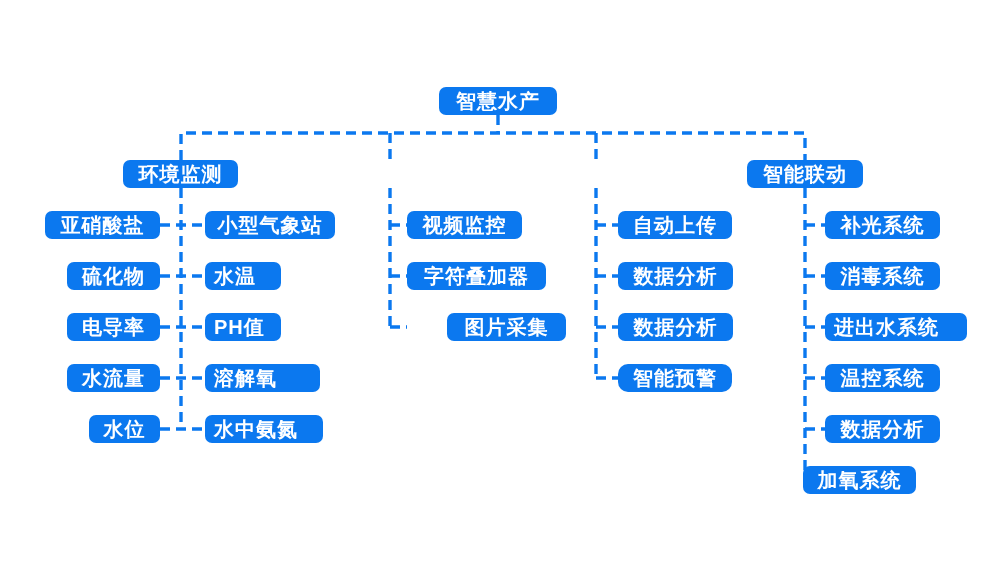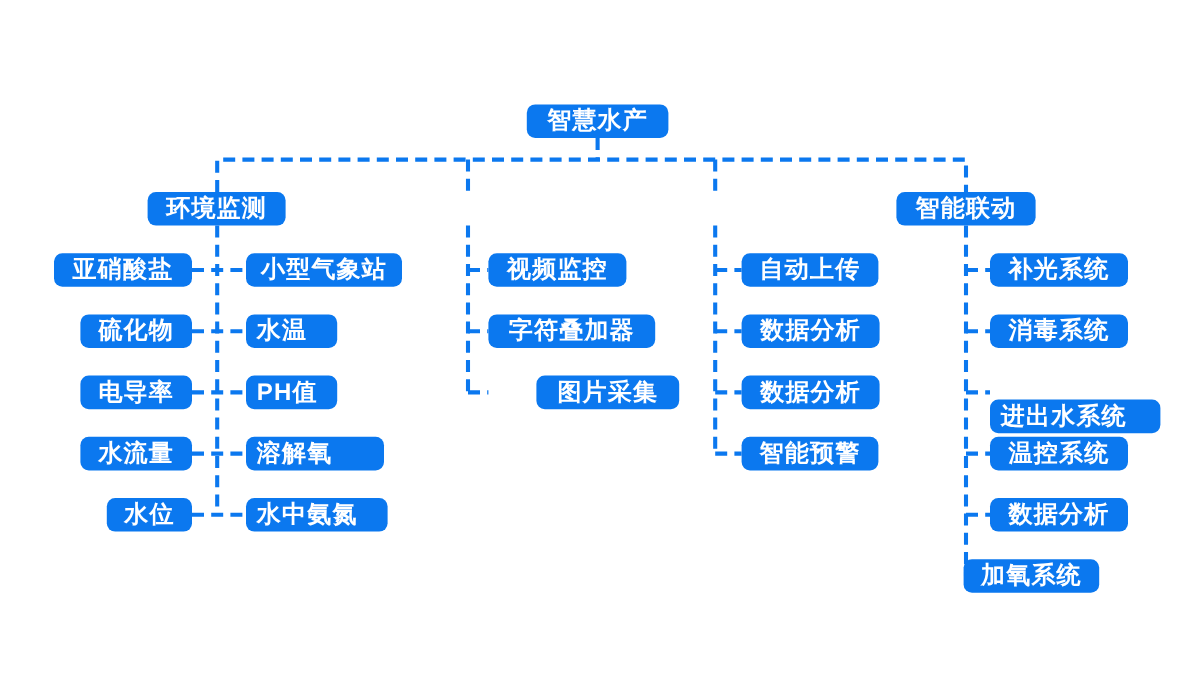--- a/index.html
+++ b/index.html
@@ -99,22 +99,22 @@
   <div class="node align-left" style="left:205px; top:364px; width:115px;">溶解氧</div>
   <div class="node align-left" style="left:205px; top:415px; width:118px;">水中氨氮</div>
 
   <div class="node" style="left:407px; top:211px; width:115px;">视频监控</div>
   <div class="node" style="left:407px; top:262px; width:139px;">字符叠加器</div>
   <div class="node" style="left:407px; top:313px; width:119px;margin-left:40px;">图片采集</div>
 
   <div class="node" style="left:618px; top:211px; width:114px;">自动上传</div>
   <div class="node" style="left:618px; top:262px; width:115px;">数据分析</div>
   <div class="node" style="left:618px; top:313px; width:115px;">数据分析</div>
-  <div class="node" style="left:618px; top:364px; width:114px;">智能预警</div>
+  <div class="node" style="left:618px; top:364px; width:114px;border-radius:10px;">智能预警</div>
 
   <div class="node" style="left:825px; top:211px; width:115px;">补光系统</div>
   <div class="node" style="left:825px; top:262px; width:115px;">消毒系统</div>
-  <div class="node align-left" style="left:825px; top:313px; width:142px;margin-top:20px;">进出水系统</div>
+  <div class="node align-left" style="left:825px; top:313px; width:142px;">进出水系统</div>
   <div class="node" style="left:825px; top:364px; width:115px;">温控系统</div>
   <div class="node" style="left:825px; top:415px; width:115px;">数据分析</div>
   <div class="node" style="left:803px; top:466px; width:113px;">加氧系统</div>
 
 </div>
 
 </body></html>

